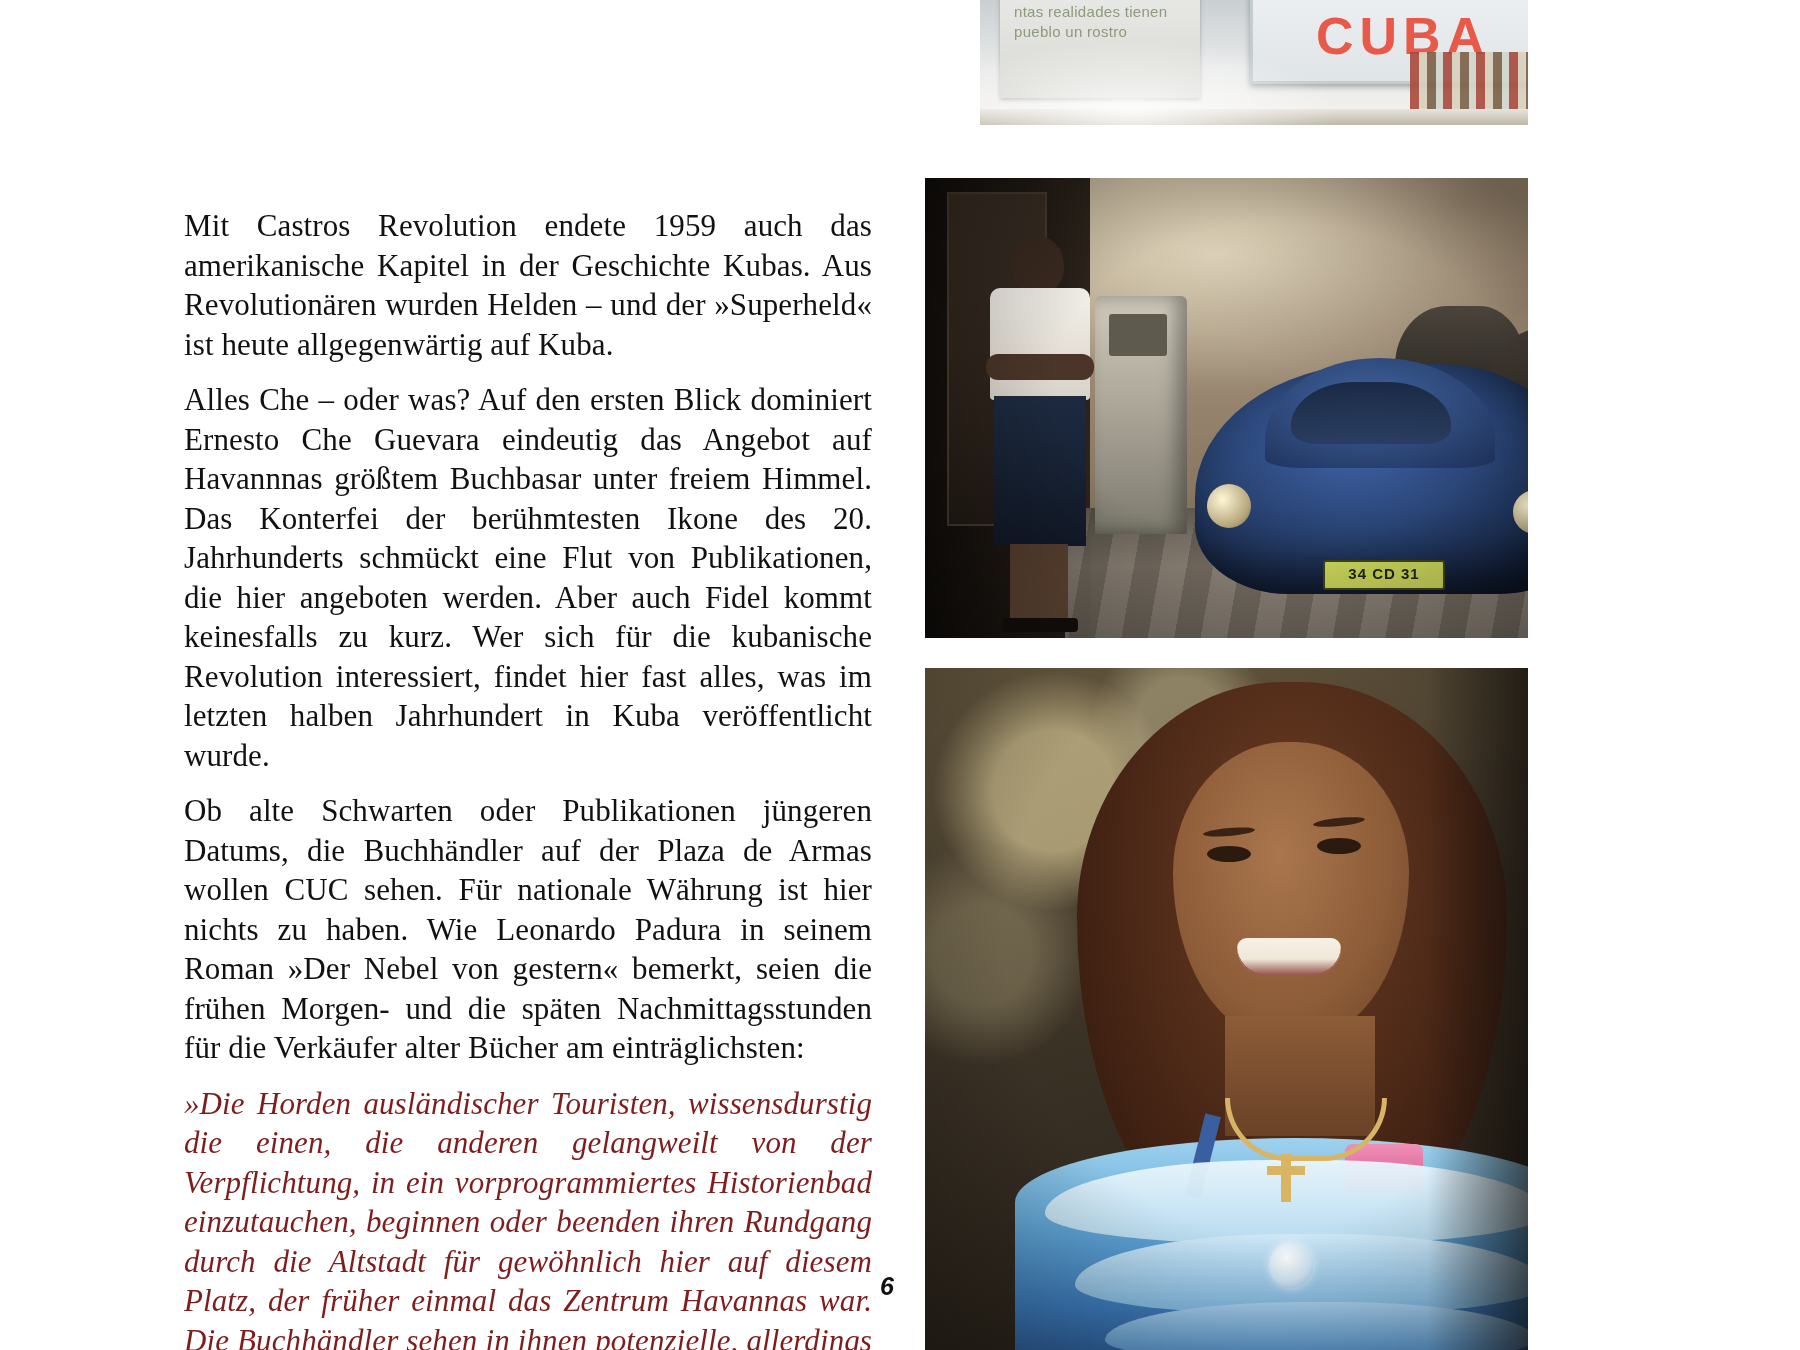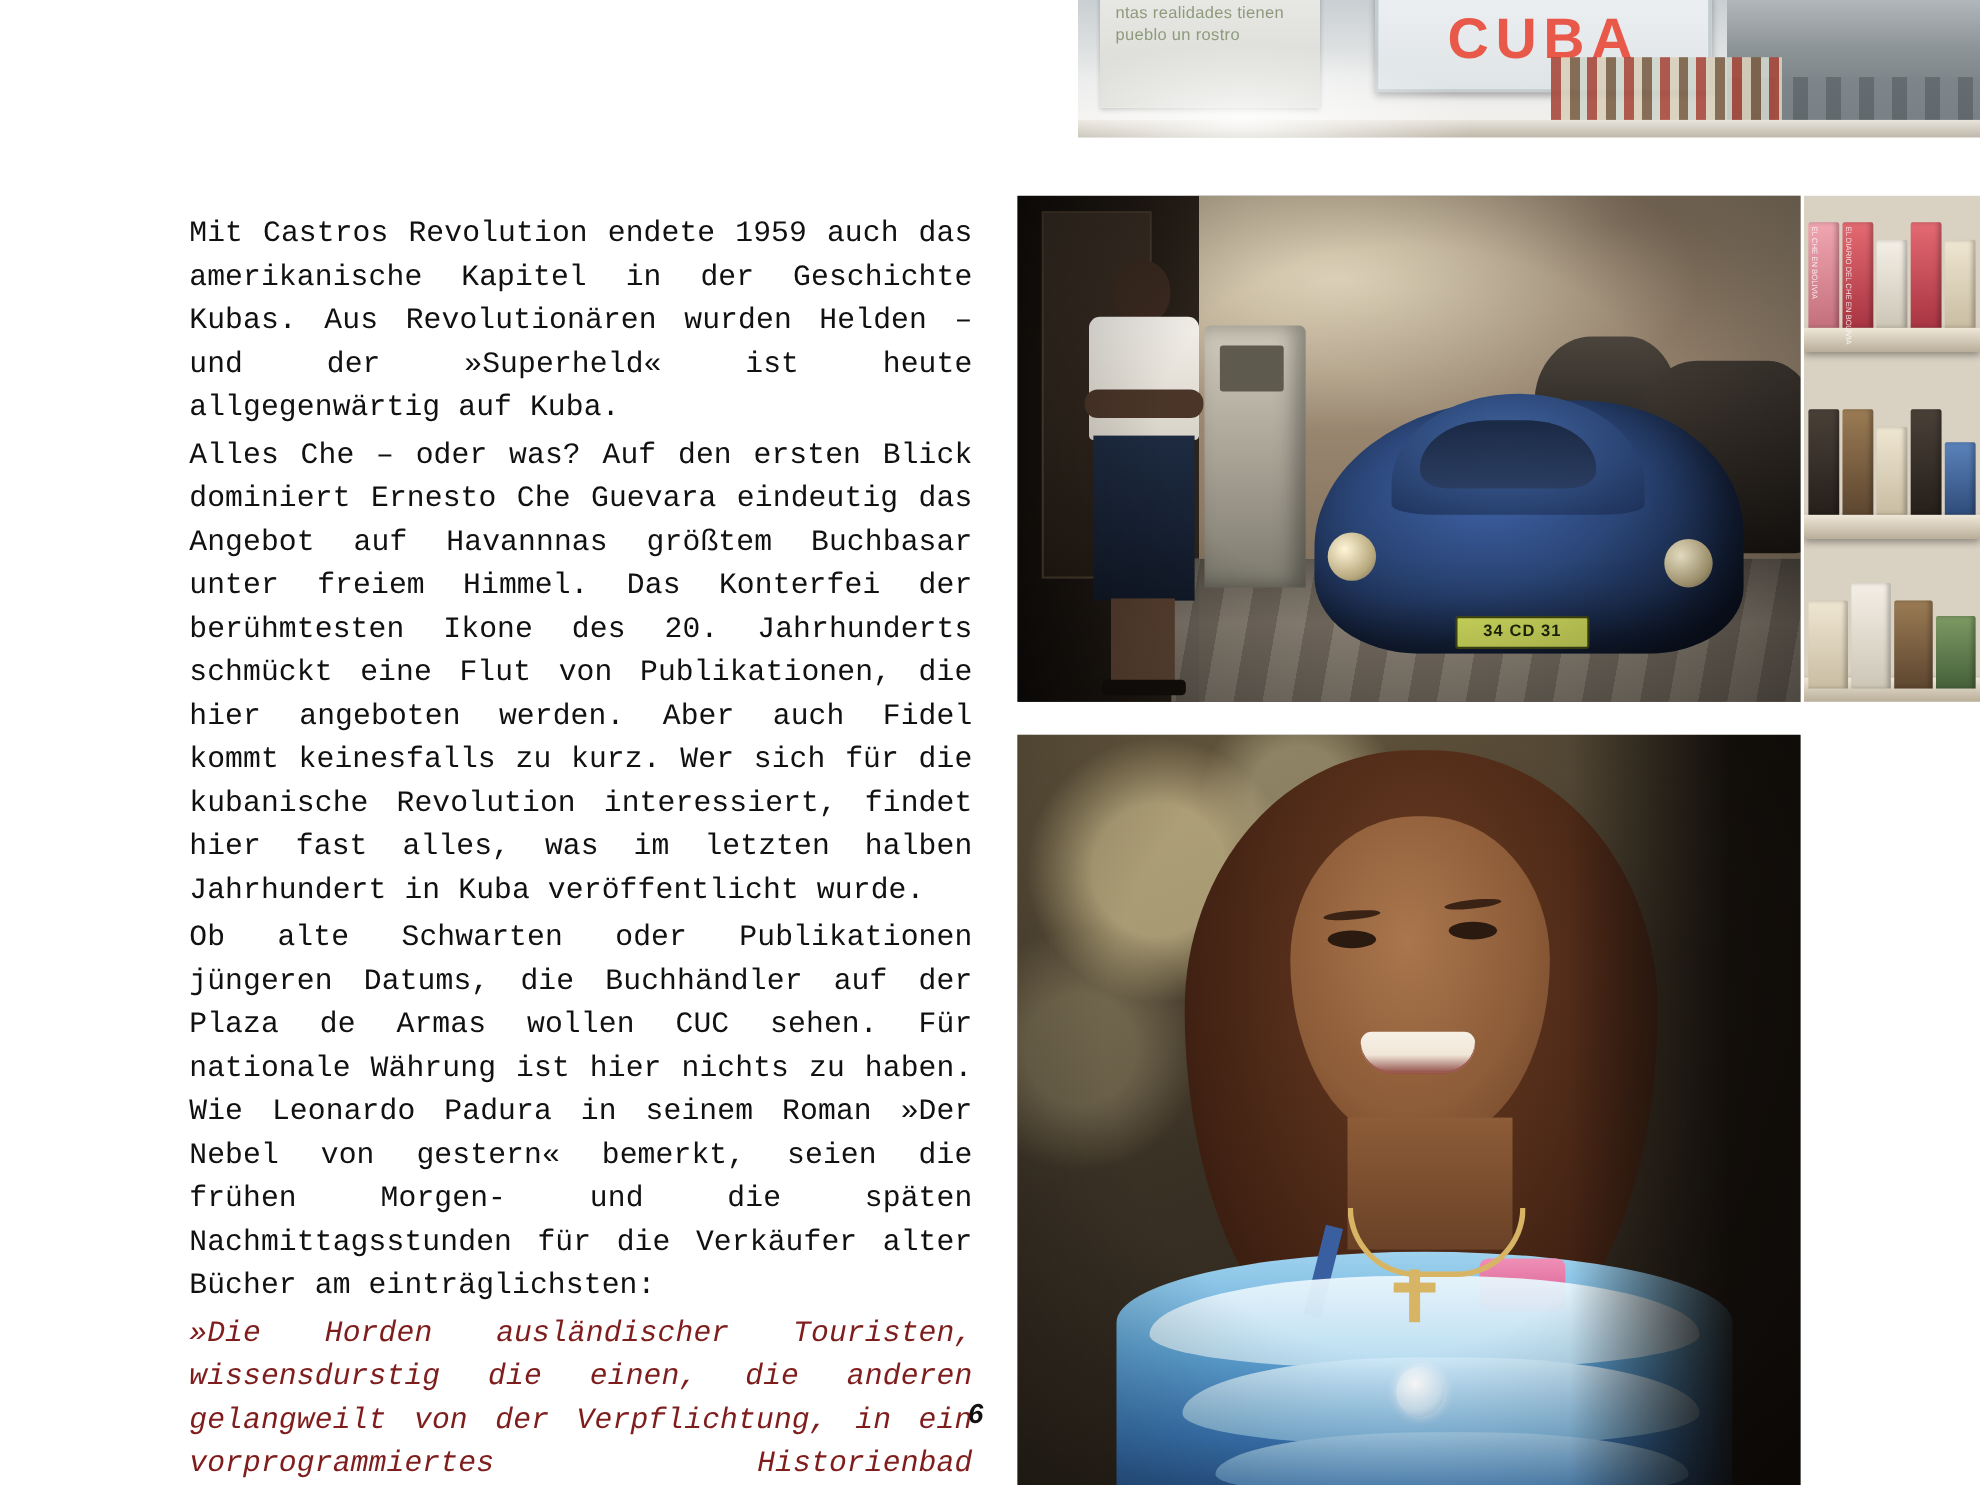--- a/index.html
+++ b/index.html
@@ -9,21 +9,21 @@
   }
   body {
     width: 1800px;
     height: 1350px;
     overflow: hidden;
     font-family: "Liberation Sans", sans-serif;
   }
 
   #page {
     position: relative;
-    width: 1800px;
+    width: 1528px;
     height: 1350px;
     background: #ffffff;
     overflow: hidden;
   }
 
   
   .top-strip {
     position: absolute;
     left: 980px;
     top: 0;
@@ -99,24 +99,24 @@
   }
 
   
   .text-col {
     position: absolute;
     left: 168px;
     top: 190px;
     width: 720px;
   }
   p {
-    margin: 4px;
+    margin: 16px;
     color: #111111;
-    font-family: Liberation Mono, monospace;
-    font-size: 27px;
+    font-family: Liberation Serif, serif;
+    font-size: 31px;
     line-height: 39.5px;
     text-align: justify;
     letter-spacing: .1px;
   }
   p.quote {
     font-style: italic;
     color: #7f1d1d;
   }
 
   

